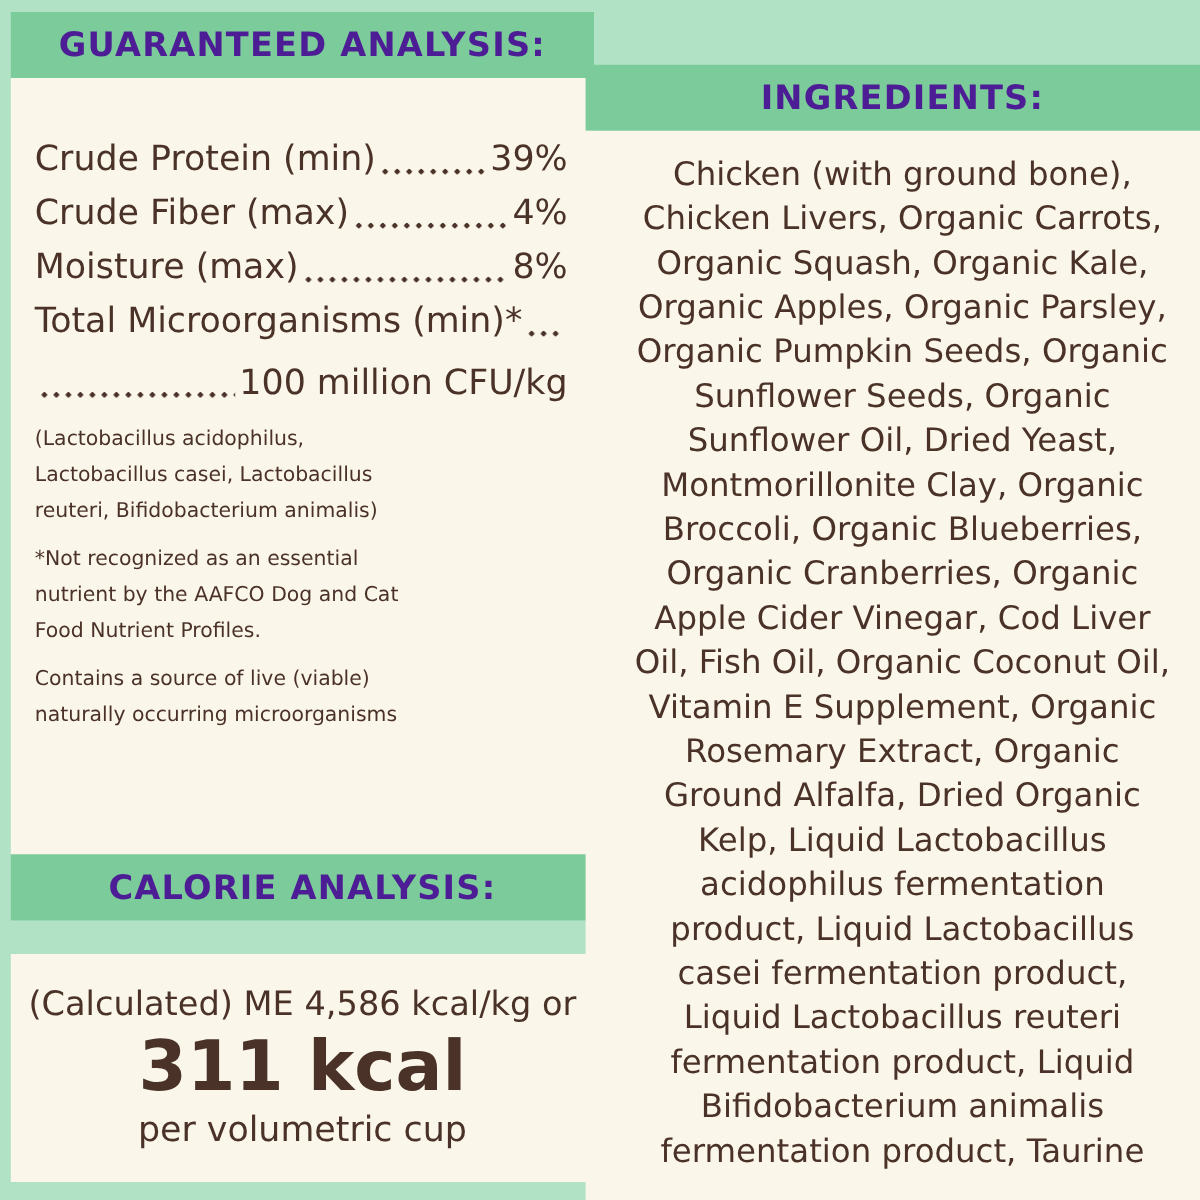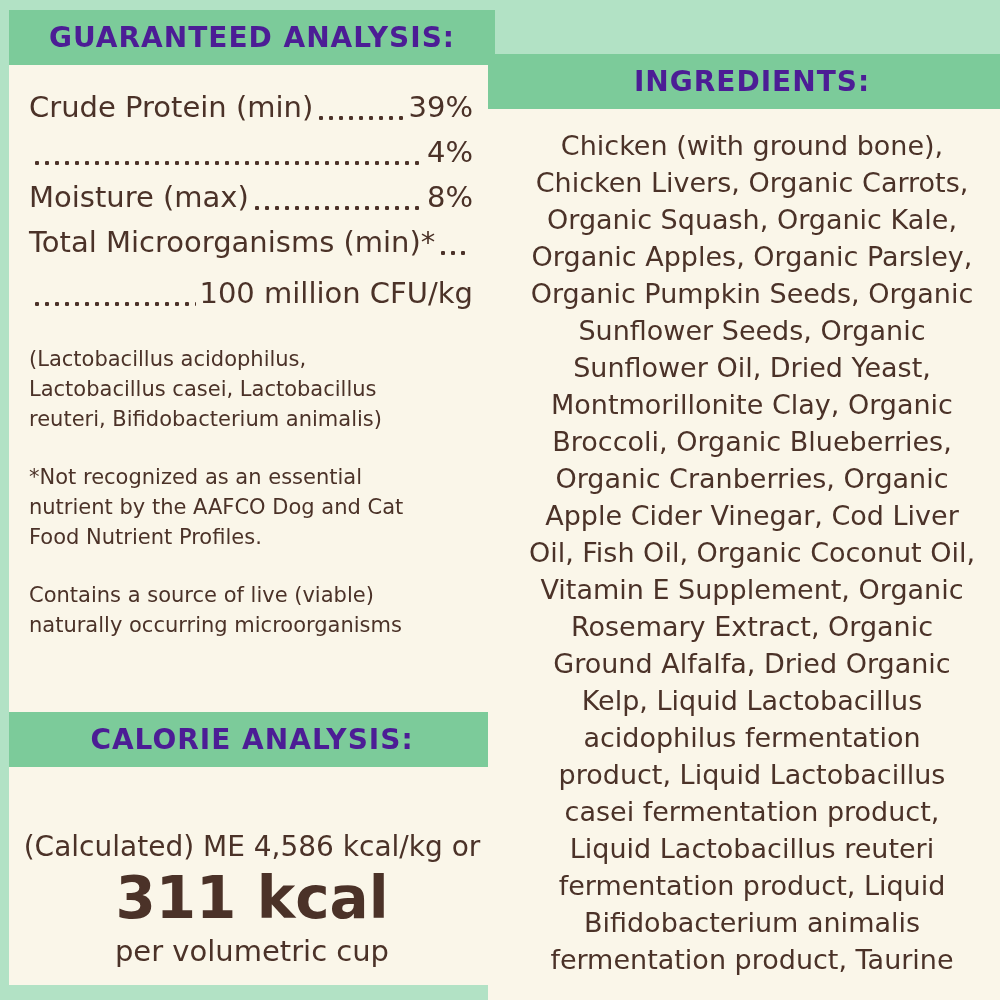--- a/index.html
+++ b/index.html
@@ -17,37 +17,37 @@
   .bar{
     background:#7ccb9a;height:55px;
     display:flex;align-items:center;justify-content:center;
   }
   .bar h1{
     margin:0;font-size:28px;font-weight:bold;letter-spacing:1px;
     color:#4c1d95;white-space:nowrap;
   }
   .content{background:#faf6e9;}
   
-  .ga-content{height:647px;padding:20px 22px 0 20px;box-sizing:border-box;}
+  .ga-content{height:647px;padding:45px 22px 0 20px;box-sizing:border-box;}
   .ga-row{display:flex;align-items:baseline;line-height:45px;font-size:29px;white-space:nowrap;}
   .ga-row .lbl{flex:0 0 auto;}
   .ga-row .val{flex:0 0 auto;}
   .leader{
     flex:1 1 auto;align-self:stretch;margin:0 3px;
     background-image:radial-gradient(circle 2.2px,#4b3228 95%,rgba(0,0,0,0) 100%);
     background-size:10px 6px;
     background-repeat:repeat-x;
     background-position:left bottom 9px;
     min-width:10px;
   }
   .ga-row.cont{margin-top:6px;}
-  .note{margin-top:28px;font-size:21px;line-height:30px;}
+  .note{margin-top:10px;font-size:17px;line-height:30px;}
   .note div{white-space:nowrap;}
   
-  .cal-content{height:218px;padding-top:62px;box-sizing:border-box;text-align:center;}
+  .cal-content{height:190px;padding-top:24px;box-sizing:border-box;text-align:center;margin-top:28px;}
   .cal-line1{font-size:28px;line-height:36px;white-space:nowrap;}
   .cal-big{font-size:58px;line-height:66px;font-weight:bold;white-space:nowrap;}
   .cal-line3{font-size:29px;line-height:40px;white-space:nowrap;}
   
   .ing-content{height:918px;padding-top:18px;box-sizing:border-box;text-align:center;}
   .ing-line{font-size:27px;line-height:37px;white-space:nowrap;}
 </style>
 </head>
 <body>
 
@@ -58,20 +58,21 @@
       <h1>GUARANTEED ANALYSIS:</h1>
     </header>
 
     <div class="content ga-content">
       <div class="ga-row">
         <span class="lbl">Crude Protein (min)</span>
         <span class="leader"></span>
         <span class="val">39%</span>
       </div>
       <div class="ga-row">
+        <span class="lbl">Crude Fiber (max)</span>
         <span class="leader"></span>
         <span class="val">4%</span>
       </div>
       <div class="ga-row">
         <span class="lbl">Moisture (max)</span>
         <span class="leader"></span>
         <span class="val">8%</span>
       </div>
       <div class="ga-row">
         <span class="lbl">Total Microorganisms (min)*</span>

